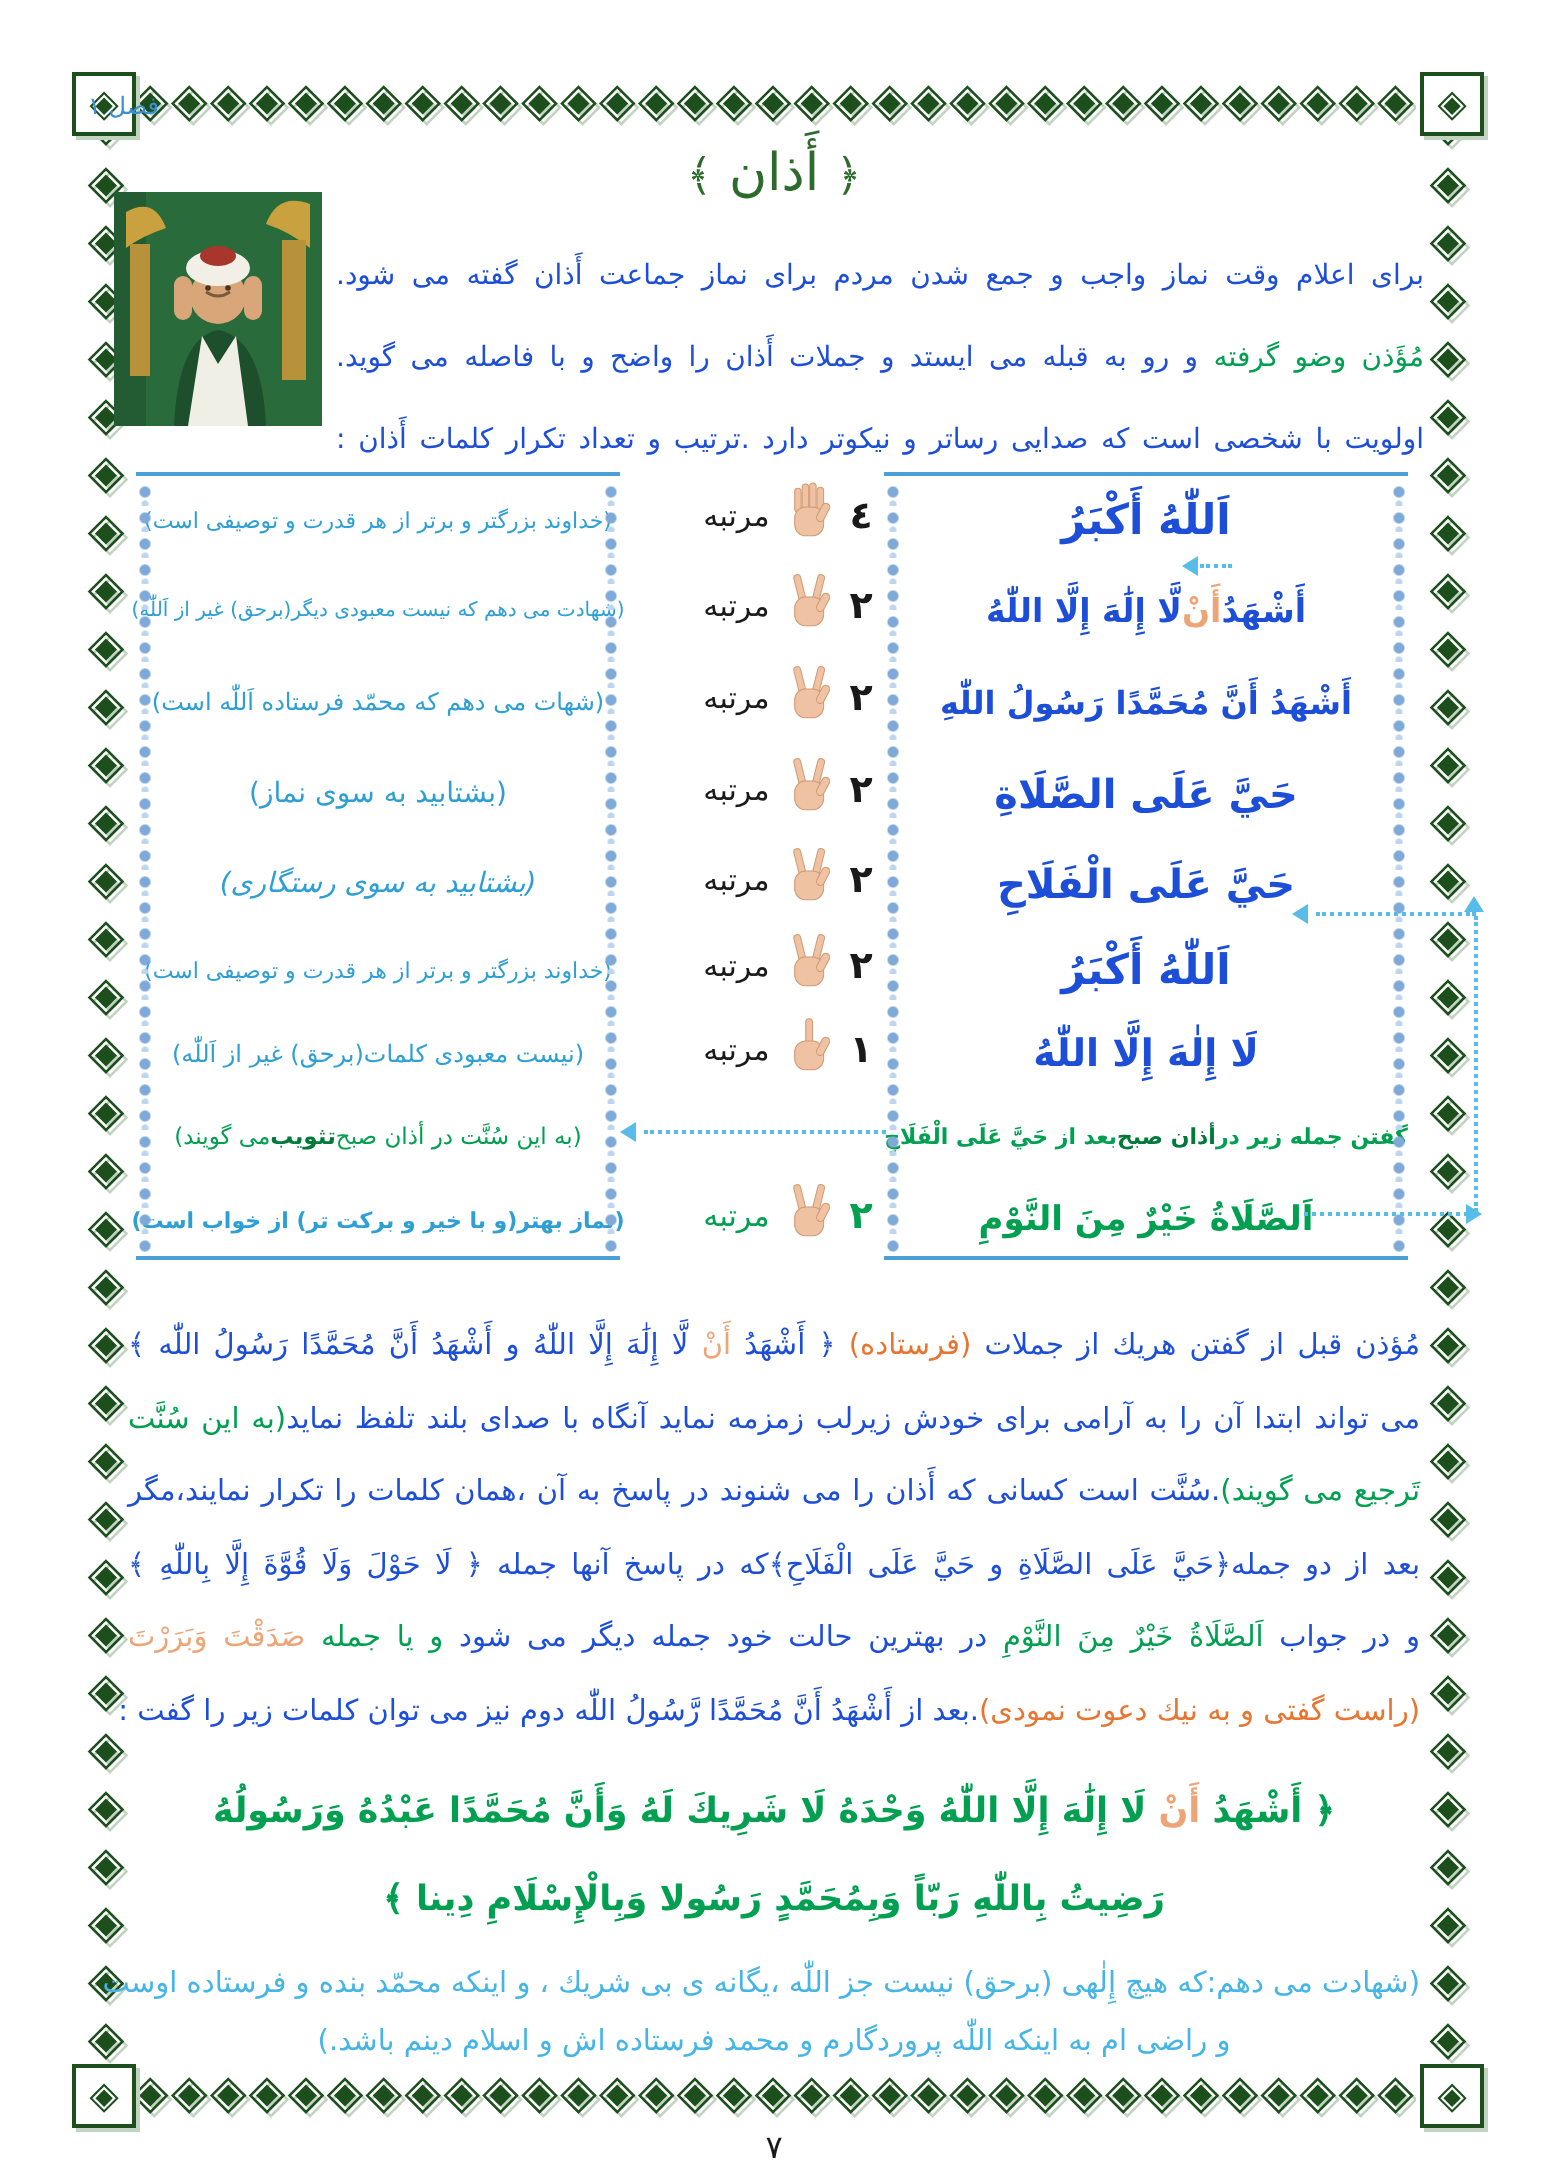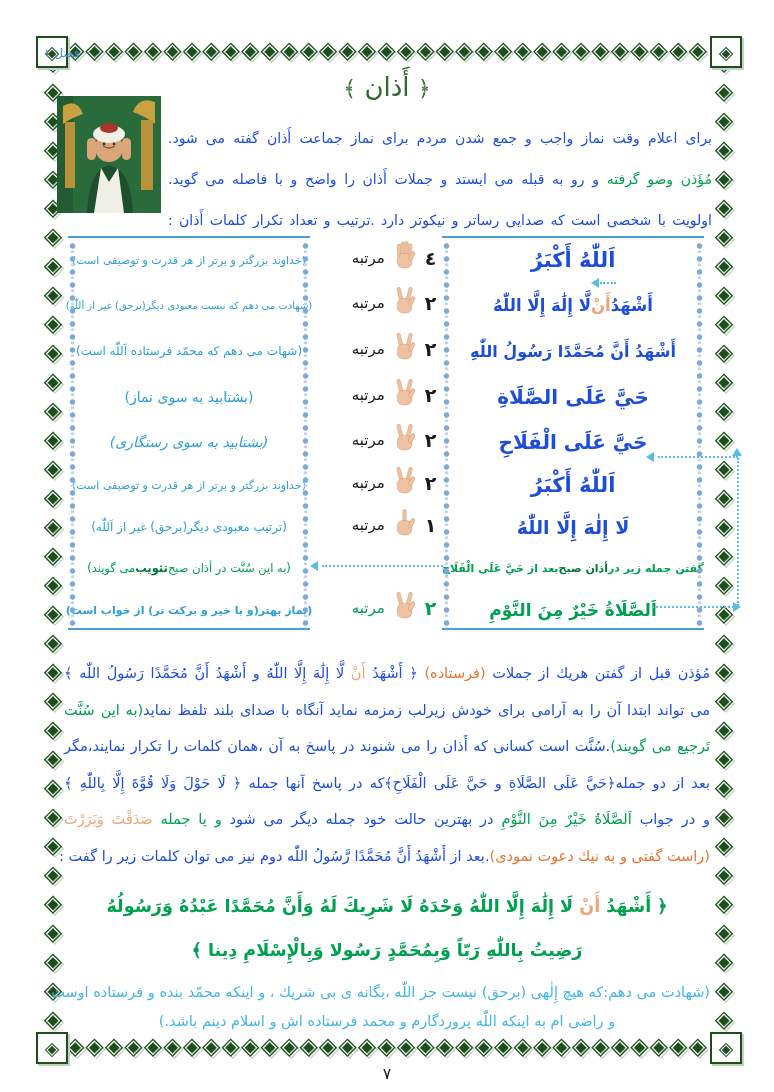--- a/index.html
+++ b/index.html
@@ -266,21 +266,21 @@
       <div class="lrow" style="height: 46px; font-size: 14px;">
         <span class="c-blue">(بشتابید به سوی نماز)</span>
       </div>
       <div class="lrow" style="height: 44px; font-size: 14px; font-style: italic;">
         <span class="c-blue">(بشتابید به سوی رستگاری)</span>
       </div>
       <div class="lrow" style="height: 42px; font-size: 11px;">
         <span class="c-blue">(خداوند بزرگتر و برتر از هر قدرت و توصیفی است)</span>
       </div>
       <div class="lrow" style="height: 42px; font-size: 12px;">
-        <span class="c-blue">(ترتیب معبودی دیگر(برحق) غیر از اَللّٰه)</span>
+        <span class="c-blue">(نیست معبودی کلمات(برحق) غیر از اَللّٰه)</span>
       </div>
       <div class="lrow" style="height: 40px; font-size: 11.5px;">
         <span class="c-green">(به این سُنَّت در أذان صبح </span>
         <span class="c-dgreen">تثویب</span>
         <span class="c-green"> می گویند)</span>
       </div>
       <div class="lrow" style="height: 44px; font-size: 11px; font-weight: bold;">
         <span class="c-blue">(نماز بهتر(و با خیر و برکت تر) از خواب است)</span>
       </div>
     </div>

